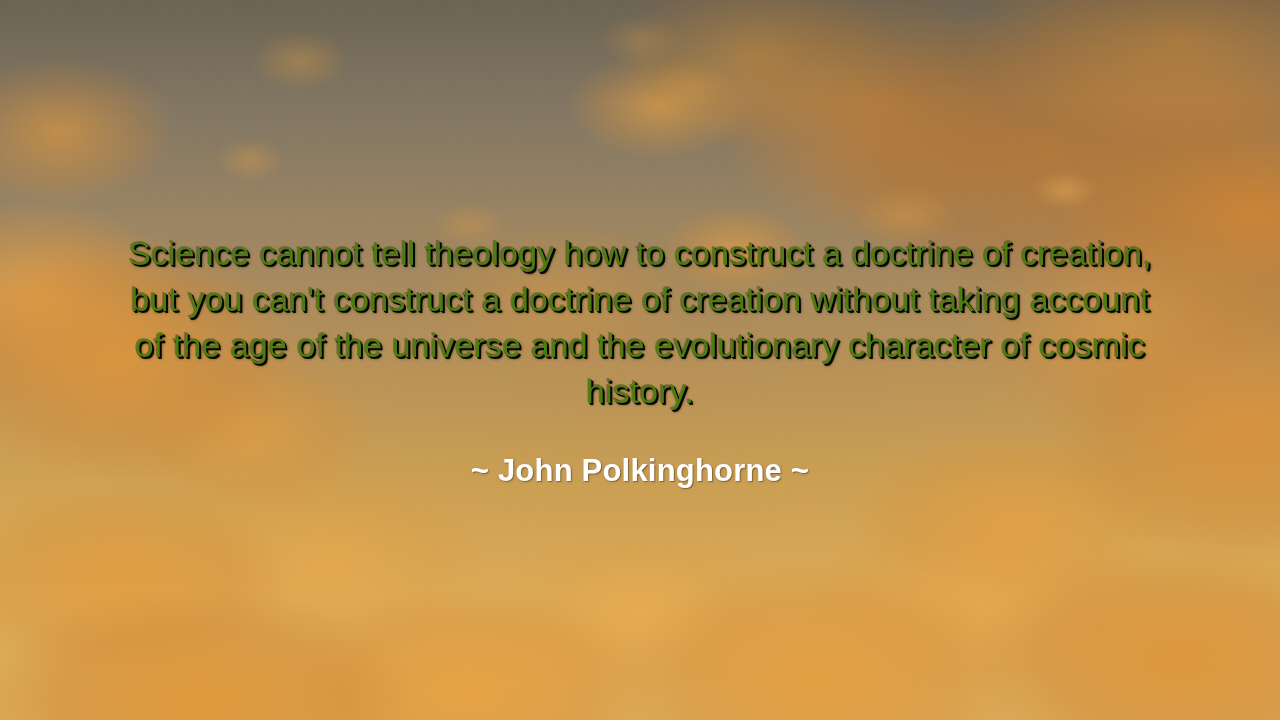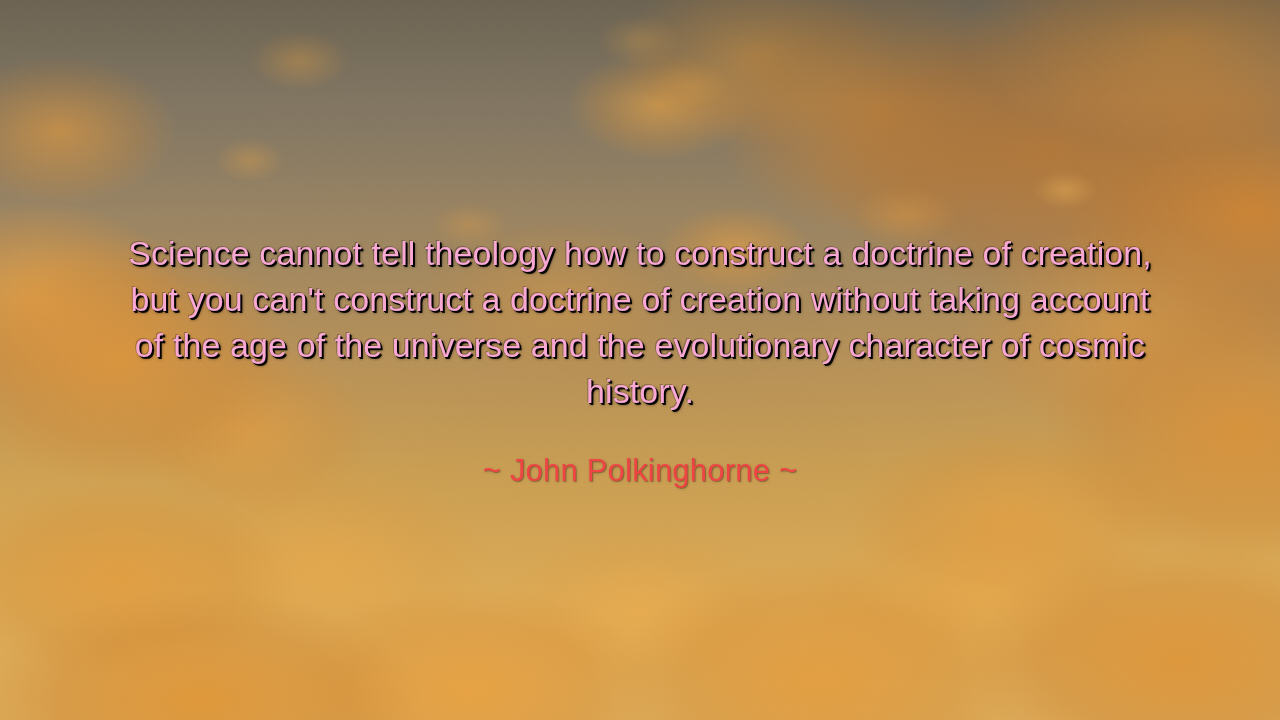--- a/index.html
+++ b/index.html
@@ -118,39 +118,39 @@
     display: flex;
     flex-direction: column;
     align-items: center;
     justify-content: center;
     padding: 0 112px;
   }
 
   .quote-text {
     width: 1056px;
     text-align: center;
-    color: #f9a8d4;
+    color: #4d7c0f;
     font-size: 34px;
     line-height: 46px;
     font-weight: 400;
     letter-spacing: 0.1px;
     text-shadow:
        2px 2px 0px rgba(0,0,0,0.92),
        1px 1px 0px rgba(0,0,0,0.85),
        2px 2px 3px rgba(0,0,0,0.55),
       -1px -1px 0px rgba(0,0,0,0.25);
     margin-bottom: 37px;
   }
 
   .quote-author {
     text-align: center;
-    color: #ef4444;
+    color: #ffffff;
     font-size: 31px;
     line-height: 40px;
-    font-weight: 400;
+    font-weight: 700;
     letter-spacing: 0.2px;
     text-shadow:
       1px 1px 0px rgba(40,30,10,0.30),
       1px 1px 3px rgba(60,40,15,0.25);
   }
 </style>
 </head>
 <body>
 
 <div class="quote-card">

